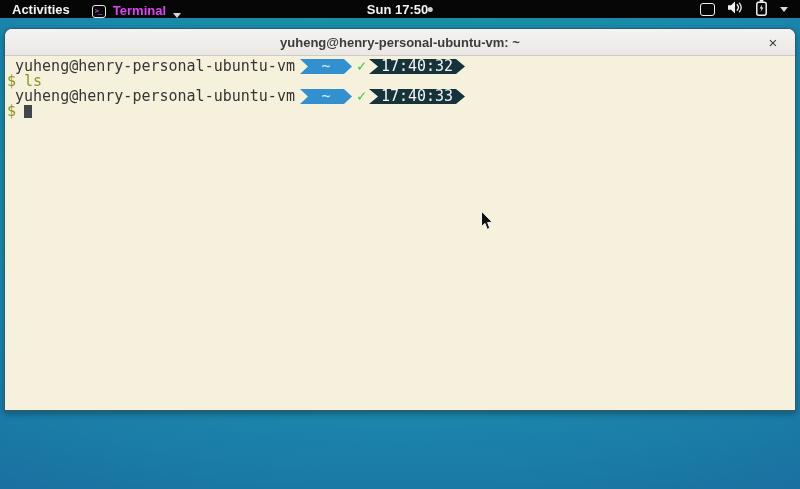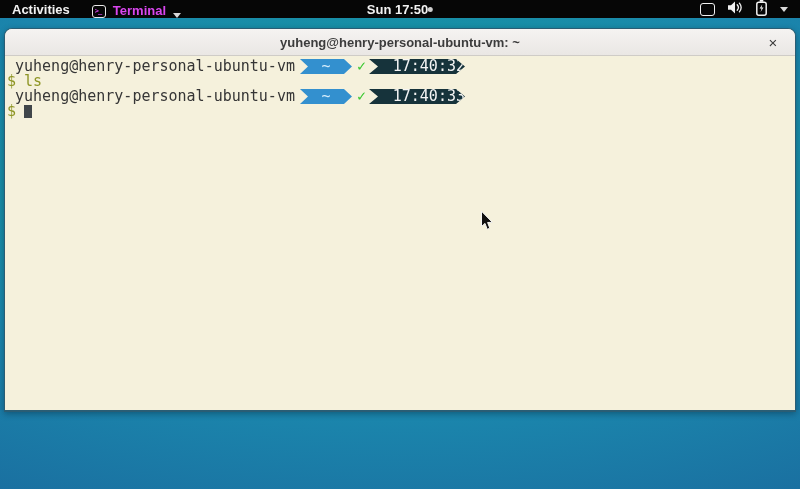--- a/index.html
+++ b/index.html
@@ -76,21 +76,20 @@
   .p-user { padding-left:8px; color:var(--text_dark); }
 
   .seg { display:inline-flex; align-items:center; justify-content:center; height:15px; }
   .seg-blue {
     width:52px; margin-left:5px; background:var(--seg_blue); color:var(--seg_blue_text);
     clip-path:polygon(0 0, calc(100% - 8px) 0, 100% 50%, calc(100% - 8px) 100%, 0 100%, 8px 50%);
   }
   .seg-dark {
     width:96px; margin-left:3px; background:var(--seg_dark); color:var(--seg_dark_text);
     clip-path:polygon(0 0, calc(100% - 9px) 0, 100% 50%, calc(100% - 9px) 100%, 0 100%, 9px 50%);
-    justify-content:flex-end;
   }
   .check { color:var(--check_green); margin-left:5px; font-weight:700; }
   .sh { color:var(--command_olive); }
   .cmd { color:var(--command_olive); margin-left:8px;text-align:center; }
   .files { color:var(--listing_teal); }
   .cursor-block { width:8px; height:13px; background:var(--cursor_block); margin-left:8px; display:inline-block; }
 
   .mouse-cursor { position:absolute; left:480px; top:210px; z-index:20; pointer-events:none; }
 </style>
 </head>

